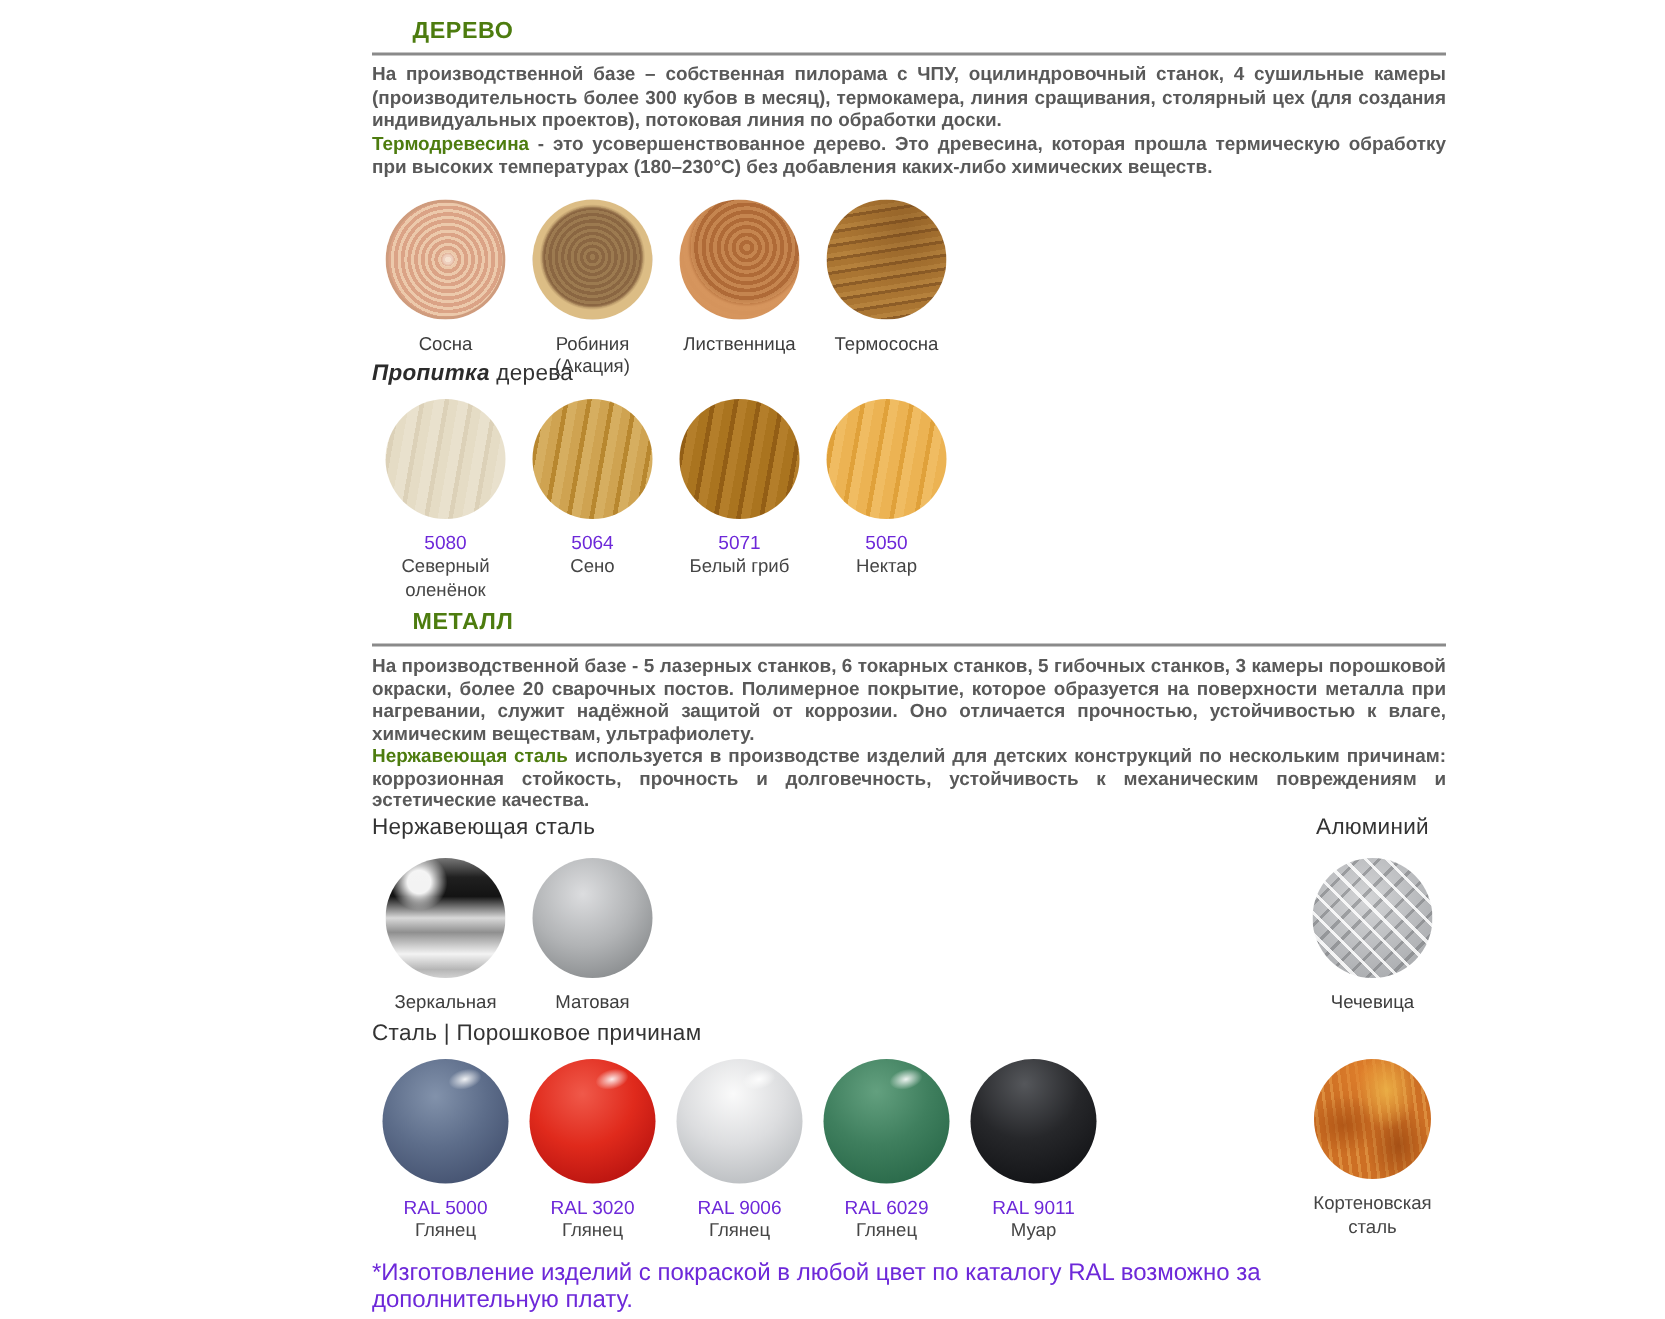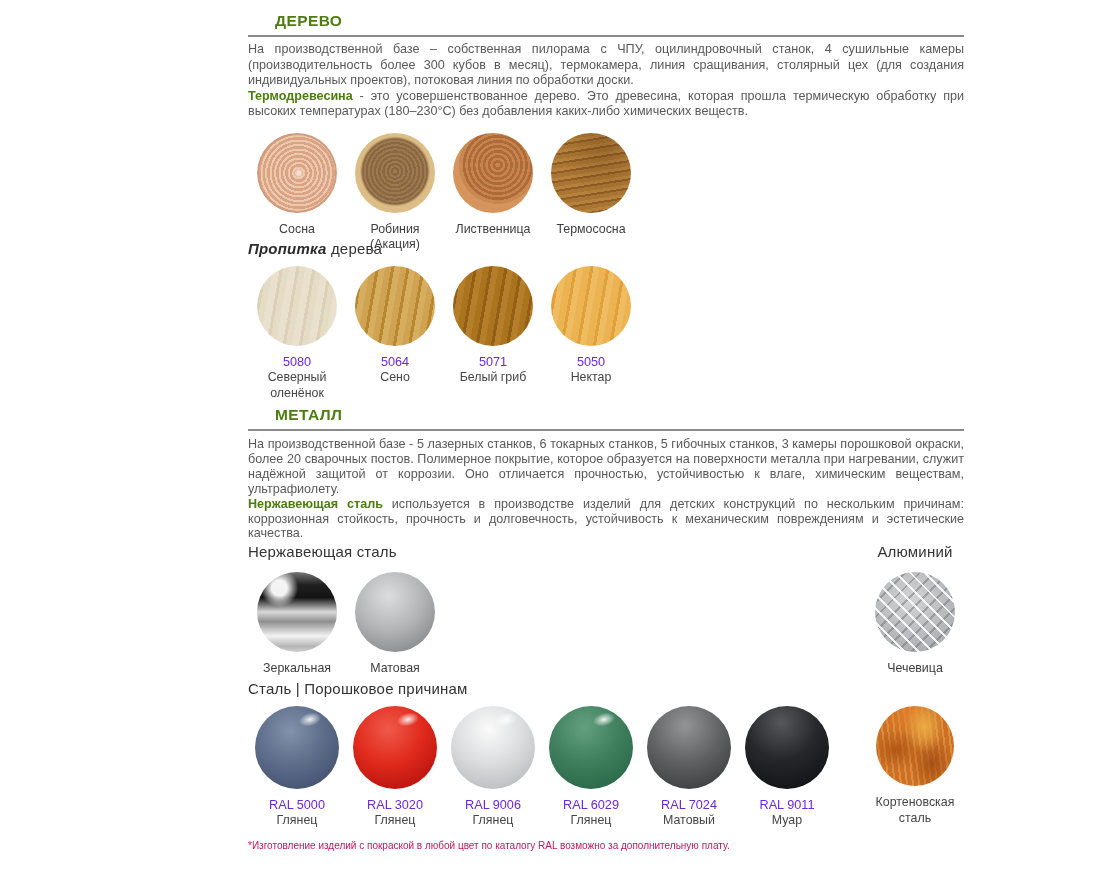--- a/index.html
+++ b/index.html
@@ -8,21 +8,21 @@
   .page { position:relative; width:1110px; height:879px; background:#ffffff; }
   .content { position:absolute; left:248px; top:0; width:716px; height:879px; }
 
   .abs { position:absolute; left:0; width:716px; }
 
   
   .section-title { font-size:15.5px; font-weight:bold; color:#4d7c0f; letter-spacing:.4px;margin-left:27px; }
   .section-rule { border:none; border-top:2px solid #8a8a8a; margin-top:5px; }
 
   
-  .body-text { font-size:12.6px; line-height:15.6px; color:#595959; text-align:justify; }
+  .body-text { font-size:12.6px; line-height:15.6px; color:#595959; text-align:justify;font-weight:bold; }
   .body-text b { color:#4d7c0f; }
   .body-text.tight { line-height:14.9px; }
 
   
   .subhead { font-size:15px; color:#333333; letter-spacing:.2px; }
   .subhead b { font-weight:bold; color:#2b2b2b;font-style:italic; }
 
   
   .swatch-row { display:flex; }
   .cell { width:98px; text-align:center; flex:0 0 auto; }
@@ -99,21 +99,21 @@
       radial-gradient(30px 24px at 45% 12%, rgba(226,130,45,.9), rgba(226,130,45,0)),
       repeating-linear-gradient(83deg, rgba(255,210,120,.3) 0 2px, rgba(255,210,120,0) 2px 6px),
       #cd6f24;
   }
 
   
   .metal-groups { display:flex; justify-content:space-between; align-items:flex-start; }
   .group-head { margin-bottom:12px; }
   .group-head.centered { text-align:center; width:98px; }
 
-  .footer-note { font-size:10px; color:#be185d; }
+  .footer-note { font-size:16px; color:#6d28d9; }
 </style>
 </head>
 <body>
 
 <div class="page">
   <div class="content">
 
     <div class="abs" style="top:12px">
       <div class="section-title">ДЕРЕВО</div>
       <hr class="section-rule">
@@ -218,25 +218,20 @@
         <div class="swatch sphere glossy ral9006"></div>
         <div class="cell-code">RAL 9006</div>
         <div class="cell-sub">Глянец</div>
       </div>
       <div class="cell">
         <div class="swatch sphere glossy ral6029"></div>
         <div class="cell-code">RAL 6029</div>
         <div class="cell-sub">Глянец</div>
       </div>
       <div class="cell">
-        <div class="swatch sphere ral7024"></div>
-        <div class="cell-code">RAL 7024</div>
-        <div class="cell-sub">Матовый</div>
-      </div>
-      <div class="cell">
         <div class="swatch sphere ral9011"></div>
         <div class="cell-code">RAL 9011</div>
         <div class="cell-sub">Муар</div>
       </div>
       <div class="cell" style="margin-left:auto">
         <div class="swatch corten"></div>
         <div class="cell-sub" style="margin-top:9px">Кортеновская сталь</div>
       </div>
     </div>
 

